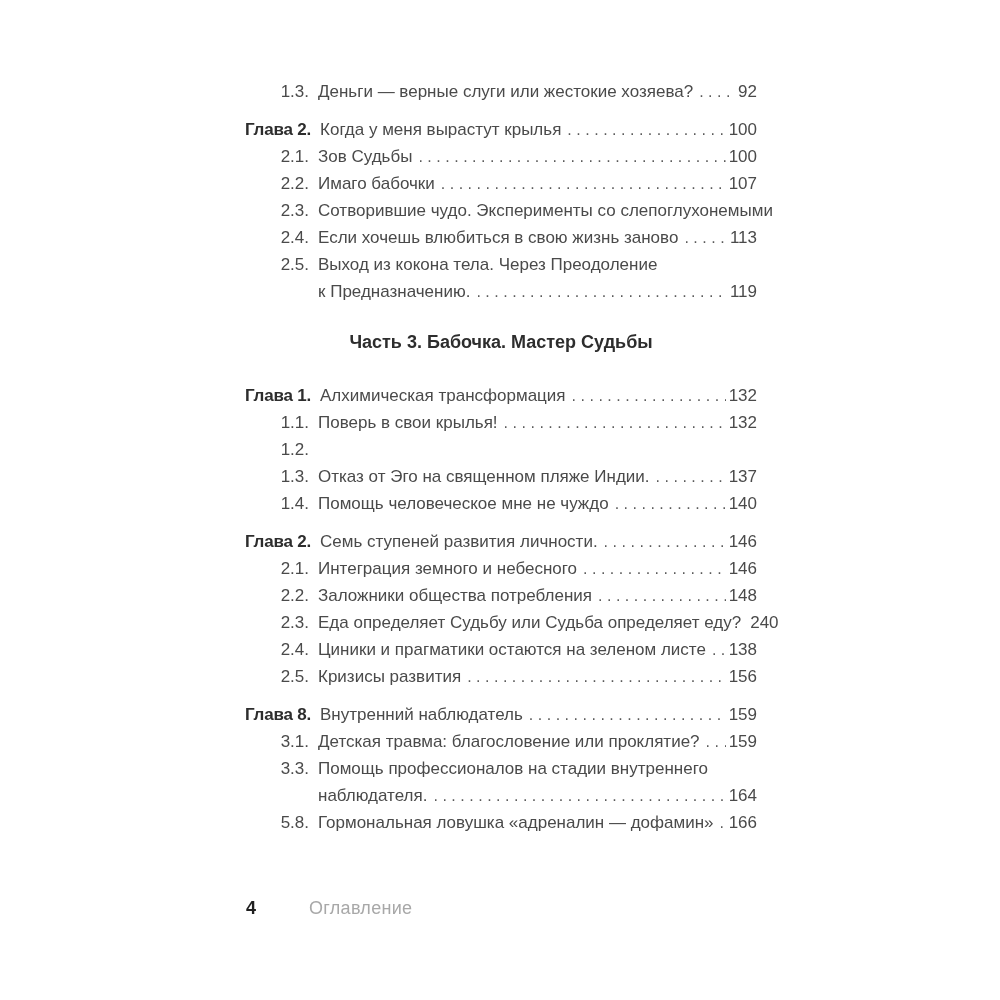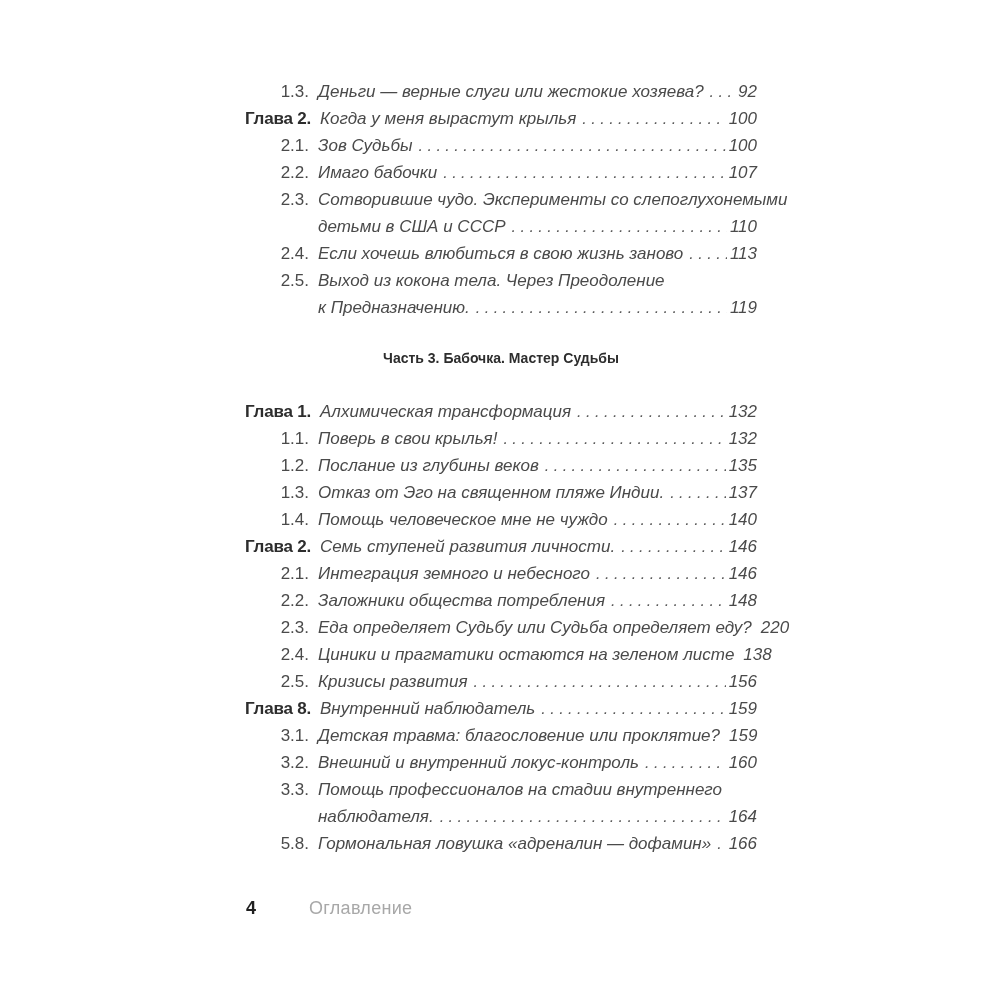--- a/index.html
+++ b/index.html
@@ -21,38 +21,37 @@
     top: 78px;
     width: 512px;
     font-size: 17px;
     line-height: 27px;
     color: #4a4a4a;
   }
   .toc-row {
     display: flex;
     align-items: baseline;
   }
-  .toc-row.chapter { margin-top: 0; }
+  .toc-row.chapter { margin-top: 11px; }
   .toc-label {
     flex: 0 0 64px;
     text-align: right;
     padding-right: 9px;
     white-space: nowrap;
     box-sizing: content-box;
   }
   .toc-row.chapter .toc-label {
     font-weight: bold;
     color: #2d2d2d;
     letter-spacing: -0.2px;
   }
   .toc-body { flex: 1 1 auto; min-width: 0; }
   .toc-line {
     display: flex;
     align-items: center;
-    font-style: italic;
   }
   .toc-text { white-space: nowrap; }
   .dot-leader {
     flex: 1 1 auto;
     overflow: hidden;
     white-space: nowrap;
     margin: 0 3px 0 6px;
     color: #5a5a5a;
   }
   .dot-leader::after {
@@ -60,21 +59,21 @@
     letter-spacing: 4.5px;
     font-size: 16px;
   }
   .toc-page {
     flex: 0 0 auto;
     white-space: nowrap;
   }
   .part-heading {
     text-align: center;
     font-weight: bold;
-    font-size: 14px;
+    font-size: 18px;
     color: #2d2d2d;
     margin-top: 24px;
     margin-bottom: 26px;
     line-height: 27px;
   }
   .footer {
     position: absolute;
     left: 246px;
     top: 896px;
     display: flex;
@@ -138,25 +137,20 @@
             <span class="toc-page">107</span>
           </span>
         </span>
       </div>
       <div class="toc-row item">
         <span class="toc-label">2.3.</span>
         <span class="toc-body">
           <span class="toc-line">
             <span class="toc-text">Сотворившие чудо. Эксперименты со слепоглухонемыми</span>
           </span>
-          <span class="toc-line">
-            <span class="toc-text">детьми в США и СССР</span>
-            <span class="dot-leader"></span>
-            <span class="toc-page">110</span>
-          </span>
         </span>
       </div>
       <div class="toc-row item">
         <span class="toc-label">2.4.</span>
         <span class="toc-body">
           <span class="toc-line">
             <span class="toc-text">Если хочешь влюбиться в свою жизнь заново</span>
             <span class="dot-leader"></span>
             <span class="toc-page">113</span>
           </span>
@@ -191,27 +185,20 @@
         <span class="toc-body">
           <span class="toc-line">
             <span class="toc-text">Поверь в свои крылья!</span>
             <span class="dot-leader"></span>
             <span class="toc-page">132</span>
           </span>
         </span>
       </div>
       <div class="toc-row item">
         <span class="toc-label">1.2.</span>
-        <span class="toc-body">
-          <span class="toc-line">
-            <span class="toc-text">Послание из глубины веков</span>
-            <span class="dot-leader"></span>
-            <span class="toc-page">135</span>
-          </span>
-        </span>
       </div>
       <div class="toc-row item">
         <span class="toc-label">1.3.</span>
         <span class="toc-body">
           <span class="toc-line">
             <span class="toc-text">Отказ от Эго на священном пляже Индии.</span>
             <span class="dot-leader"></span>
             <span class="toc-page">137</span>
           </span>
         </span>
@@ -255,21 +242,21 @@
             <span class="toc-page">148</span>
           </span>
         </span>
       </div>
       <div class="toc-row item">
         <span class="toc-label">2.3.</span>
         <span class="toc-body">
           <span class="toc-line">
             <span class="toc-text">Еда определяет Судьбу или Судьба определяет еду?</span>
             <span class="dot-leader"></span>
-            <span class="toc-page">220</span>
+            <span class="toc-page">240</span>
           </span>
         </span>
       </div>
       <div class="toc-row item">
         <span class="toc-label">2.4.</span>
         <span class="toc-body">
           <span class="toc-line">
             <span class="toc-text">Циники и прагматики остаются на зеленом листе</span>
             <span class="dot-leader"></span>
             <span class="toc-page">138</span>
@@ -296,30 +283,20 @@
           </span>
         </span>
       </div>
       <div class="toc-row item">
         <span class="toc-label">3.1.</span>
         <span class="toc-body">
           <span class="toc-line">
             <span class="toc-text">Детская травма: благословение или проклятие?</span>
             <span class="dot-leader"></span>
             <span class="toc-page">159</span>
-          </span>
-        </span>
-      </div>
-      <div class="toc-row item">
-        <span class="toc-label">3.2.</span>
-        <span class="toc-body">
-          <span class="toc-line">
-            <span class="toc-text">Внешний и внутренний локус-контроль</span>
-            <span class="dot-leader"></span>
-            <span class="toc-page">160</span>
           </span>
         </span>
       </div>
       <div class="toc-row item">
         <span class="toc-label">3.3.</span>
         <span class="toc-body">
           <span class="toc-line">
             <span class="toc-text">Помощь профессионалов на стадии внутреннего</span>
           </span>
           <span class="toc-line">

